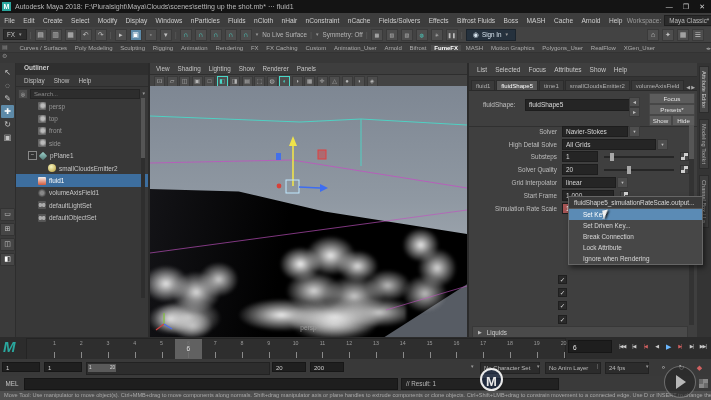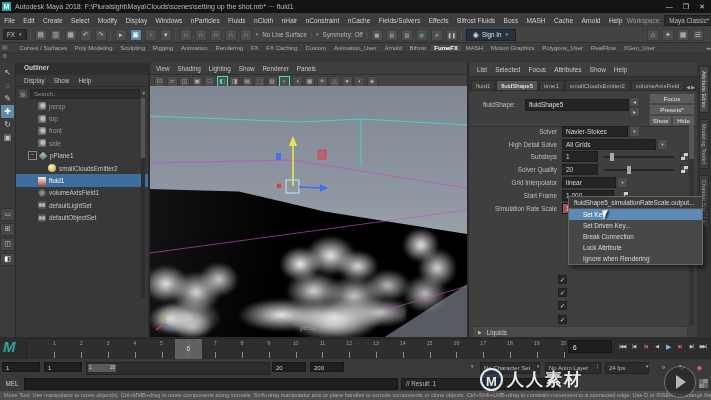--- a/index.html
+++ b/index.html
@@ -619,16 +619,15 @@
 <div id="cmdrow" class="abs">
   <span id="mel-label">MEL</span>
   <span id="mel-input"></span>
   <span id="mel-output">// Result: 1</span>
 </div>
 
 <div id="helprow" class="abs">Move Tool: Use manipulator to move object(s). Ctrl+MMB+drag to move components along normals. Shift+drag manipulator axis or plane handles to extrude components or clone objects. Ctrl+Shift+LMB+drag to constrain movement to a connected edge. Use D or INSERT to change the pivot position and axis orientation.</div>
 
 <div id="wm-center" class="abs">
   <div id="wm-logo">M</div>
-  <div id="wm-text">人人素材</div>
 </div>
 <div id="wm-play" class="abs"></div>
 <div id="wm-grid" class="abs"></div>
 
 </body></html>

